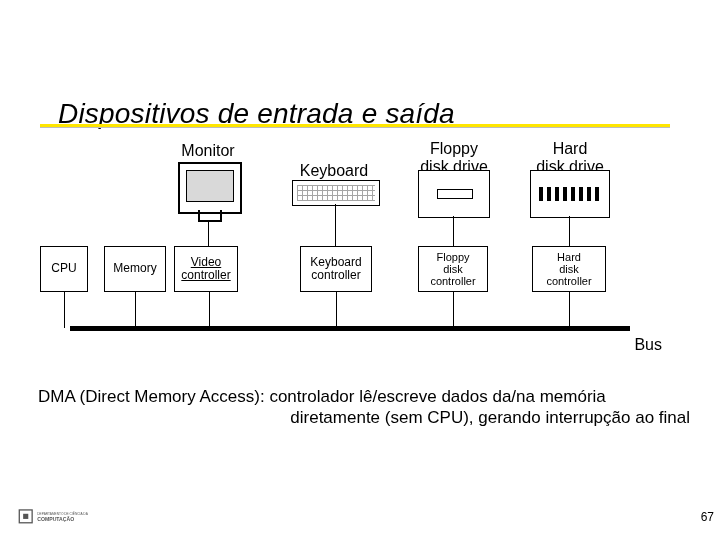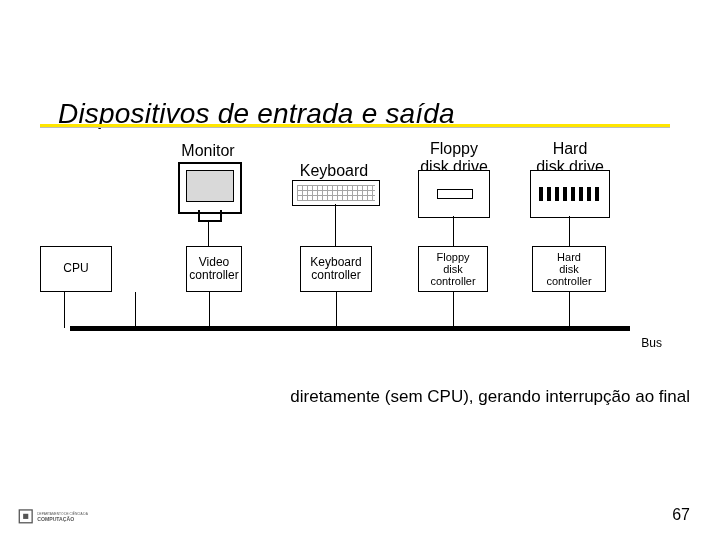--- a/index.html
+++ b/index.html
@@ -141,21 +141,21 @@
   .bus {
     position: absolute;
     left: 0; top: 186px;
     width: 560px;
     border-top: 5px solid #000;
   }
   .bus-label {
     position: absolute;
     right: -2px;
     top: 196px;
-    font-size: 12px;
+    font-size: 16px;
   }
   
   .cvline {
     position: absolute;
     width: 0;
     border-left: 1.5px solid #000;
     top: 152px;
     height: 36px;
   }
   .body-text {
@@ -163,23 +163,23 @@
     left: 38px;
     right: 30px;
     font-size: 17px;
     line-height: 1.25;
   }
   .para1 { top: 386px; }
   .para1 .line2 { display:block; padding-left: 110px; text-align: right; }
   .para2 { top: 452px; }
   .pagenum {
     position: absolute;
-    right: 30px;
+    right: 6px;
     bottom: 16px;
-    font-size: 16px;
+    font-size: 12px;
     margin-top: 40px;
   }
   .logo {
     position: absolute;
     left: 18px;
     bottom: 12px;
     width: 90px;
     height: 22px;
   }
   .logo svg { width: 100%; height: 100%; }
@@ -211,22 +211,23 @@
     </div>
     <div class="hdd">
       <div class="hdd-grille"></div>
     </div>
 
     <div class="vline" style="left:138px; top:82px; height:24px;"></div>
     <div class="vline" style="left:265px; top:64px; height:42px;"></div>
     <div class="vline" style="left:383px; top:76px; height:30px;"></div>
     <div class="vline" style="left:499px; top:76px; height:30px;"></div>
 
-    <div class="ctrl" style="left:-30px;  width:72px;">CPU</div>
-    <div class="ctrl" style="left:116px; width:56px; white-space:pre-line;">Video
+    <div class="ctrl" style="left:-30px;  width:48px;">CPU</div>
+    <div class="ctrl" style="left:34px;  width:62px;">Memory</div>
+    <div class="ctrl" style="left:104px; width:64px; white-space:pre-line;text-decoration:underline;">Video
 controller</div>
     <div class="ctrl" style="left:230px; width:72px; white-space:pre-line;">Keyboard
 controller</div>
     <div class="ctrl" style="left:348px; width:70px; white-space:pre-line; font-size:11px;">Floppy
 disk
 controller</div>
     <div class="ctrl" style="left:462px; width:74px; white-space:pre-line; font-size:11px;">Hard
 disk
 controller</div>
 
@@ -235,20 +236,21 @@
     <div class="cvline" style="left:139px;"></div>
     <div class="cvline" style="left:266px;"></div>
     <div class="cvline" style="left:383px;"></div>
     <div class="cvline" style="left:499px;"></div>
 
     <div class="bus"></div>
     <div class="bus-label">Bus</div>
   </div>
 
   <div class="body-text para1">
+    <span>DMA (Direct Memory Access): controlador lê/escreve dados da/na memória</span>
     <span class="line2">diretamente (sem CPU), gerando interrupção ao final</span>
   </div>
 
 
   <div class="pagenum">67</div>
 
   <div class="logo" title="DEPARTAMENTO DE CIÊNCIA DA COMPUTAÇÃO">
     <svg viewBox="0 0 140 34">
       <rect x="2" y="6" width="20" height="20" fill="none" stroke="#555" stroke-width="2"></rect>
       <rect x="8" y="12" width="8" height="8" fill="#555"></rect>

